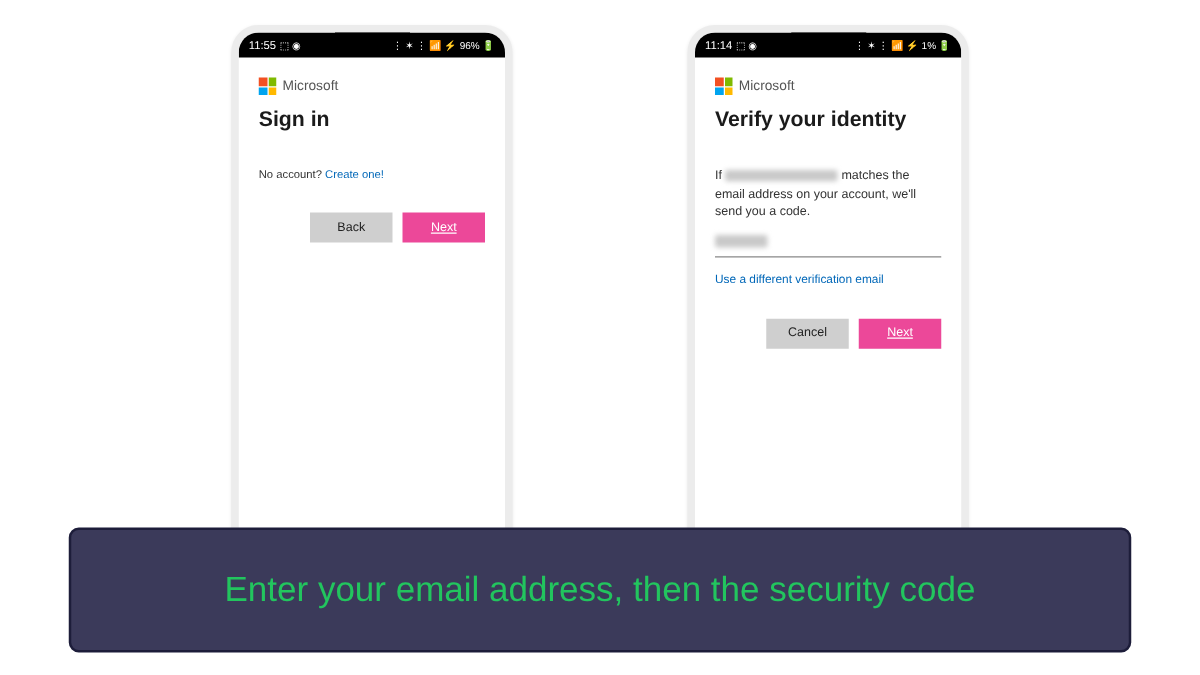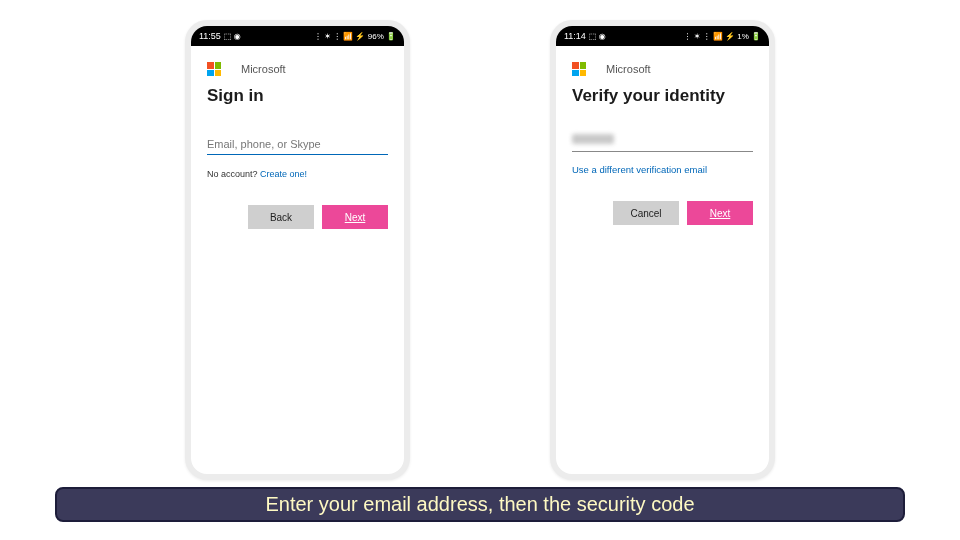--- a/index.html
+++ b/index.html
@@ -49,21 +49,21 @@
     width: 60px;
     height: 20px;
     background: #000;
     border-bottom-left-radius: 14px;
     border-bottom-right-radius: 14px;
     z-index: 3;
   }
   .sb-left, .sb-right { display: flex; align-items: center; gap: 3px; z-index:4; }
   .sb-icon { font-size: 8px; }
   .content { padding: 10px 16px; }
-  .ms-row { display: flex; align-items: center; gap: 20px; margin: 6px 0 10px; }
+  .ms-row { display: flex; align-items: center; gap: 5px; margin: 6px 0 10px; }
   .ms-logo {
     width: 14px; height: 14px;
     display: grid;
     grid-template-columns: 1fr 1fr;
     grid-template-rows: 1fr 1fr;
     gap: 1px;
   }
   .sq { width: 100%; height: 100%; }
   .sq1{background:#f25022}.sq2{background:#7fba00}.sq3{background:#00a4ef}.sq4{background:#ffb900}
   .ms-text { font-size: 11px; color: #555; font-weight: 500; }
@@ -112,26 +112,26 @@
     position: relative;
   }
   .verify-input .blurred { height:10px; width:42px; display:block; margin-top:2px;}
   .diff-link { font-size: 9.5px; color: #0067b8; margin-top: 4px; display:block; }
   .caption-bar {
     position: absolute;
     left: 55px;
     right: 55px;
     bottom: 18px;
     background: #3b3a5a;
-    color: #fef9c3;
+    color: #22c55e;
     border: 2px solid #1d1d3a;
     border-radius: 8px;
     text-align: center;
-    padding: 4px 10px;
-    font-size: 20px;
+    padding: 32px 10px;
+    font-size: 28px;
     font-weight: 500;
     font-family: "Segoe UI", Arial, sans-serif;
   }
 </style>
 </head>
 <body>
 
 <div class="stage">
 
   <div class="phone">
@@ -149,21 +149,20 @@
       <div class="ms-row">
         <span class="ms-logo">
           <span class="sq sq1"></span>
             <span class="sq sq2"></span>
             <span class="sq sq3"></span>
             <span class="sq sq4"></span>
         </span>
         <span class="ms-text">Microsoft</span>
       </div>
       <div class="hd">Sign in</div>
-      <input class="email-field" type="text" placeholder="Email, phone, or Skype" style="">
       <div class="noacct">
         <span>No account?</span>
         <span class="link">Create one!</span>
       </div>
       <div class="btnrow">
         <button class="btn btn-sec">Back</button>
         <button class="btn btn-pri">Next</button>
       </div>
     </div>
   </div>
@@ -183,20 +182,23 @@
       <div class="ms-row">
         <span class="ms-logo">
           <span class="sq sq1"></span>
             <span class="sq sq2"></span>
             <span class="sq sq3"></span>
             <span class="sq sq4"></span>
         </span>
         <span class="ms-text">Microsoft</span>
       </div>
       <div class="hd">Verify your identity</div>
+      <div class="body-text">
+        <span>If </span><span class="blurred" style="width:90px;height:9px;">xxxxx</span><span> matches the email address on your account, we'll send you a code.</span>
+      </div>
       <div class="verify-input">
         <span class="blurred"></span>
       </div>
       <span class="diff-link">Use a different verification email</span>
       <div class="btnrow">
         <button class="btn btn-sec">Cancel</button>
         <button class="btn btn-pri">Next</button>
       </div>
     </div>
   </div>

